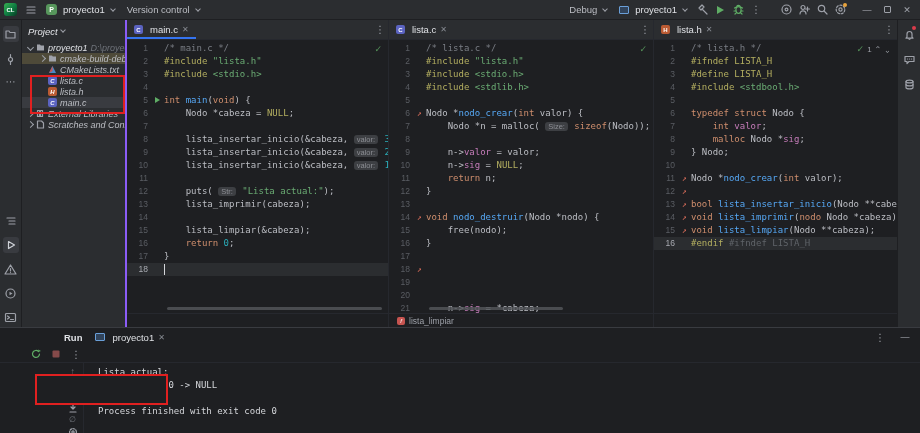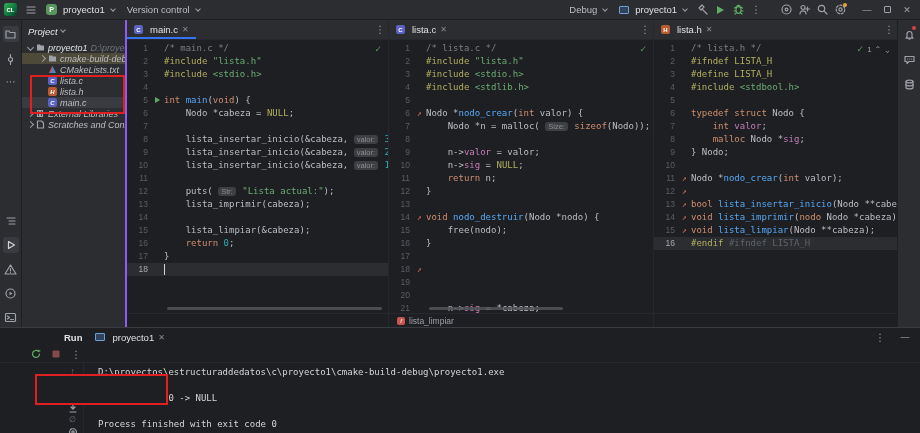--- a/index.html
+++ b/index.html
@@ -713,19 +713,19 @@
             </svg>
         </span>
         <span class="con-gut-ic">∅</span>
         <span class="con-gut-ic">
           <svg width="10" height="10">
               <circle cx="5" cy="5" r="3.4" class="st" stroke-dasharray="1.8 1.3"></circle>
               <circle cx="5" cy="5" r="1.1" class="st"></circle>
             </svg>
         </span>
       </div>
-      <div class="con-out" id="con-out"><div>D:\proyectos\estructuraddedatos\c\proyecto1\cmake-build-debug\proyecto1.exe</div><div>Lista actual:</div><div>10 -&gt; 20 -&gt; 30 -&gt; NULL</div><div>&nbsp;</div><div>Process finished with exit code 0</div></div>
+      <div class="con-out" id="con-out"><div>Lista actual:</div><div>10 -&gt; 20 -&gt; 30 -&gt; NULL</div><div>&nbsp;</div><div>Process finished with exit code 0</div></div>
     </div>
   </div>
 
   <div class="redbox tree"></div>
   <div class="redbox console"></div>
 </div>
 
 </body></html>

